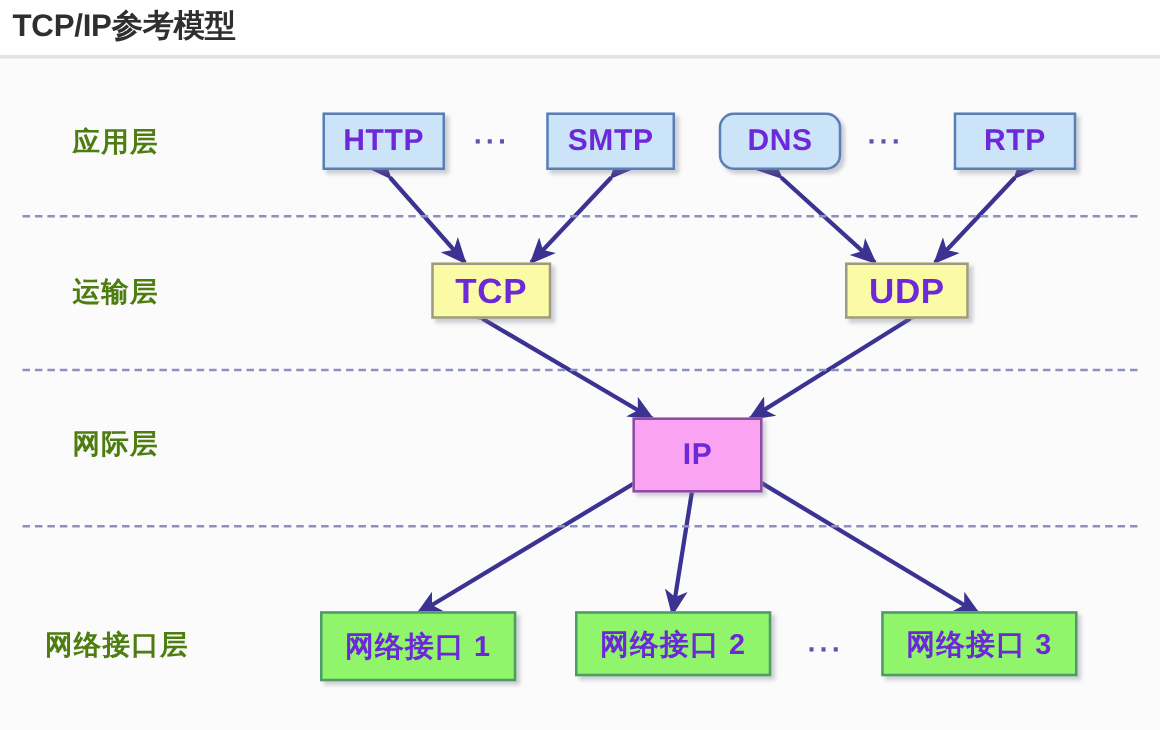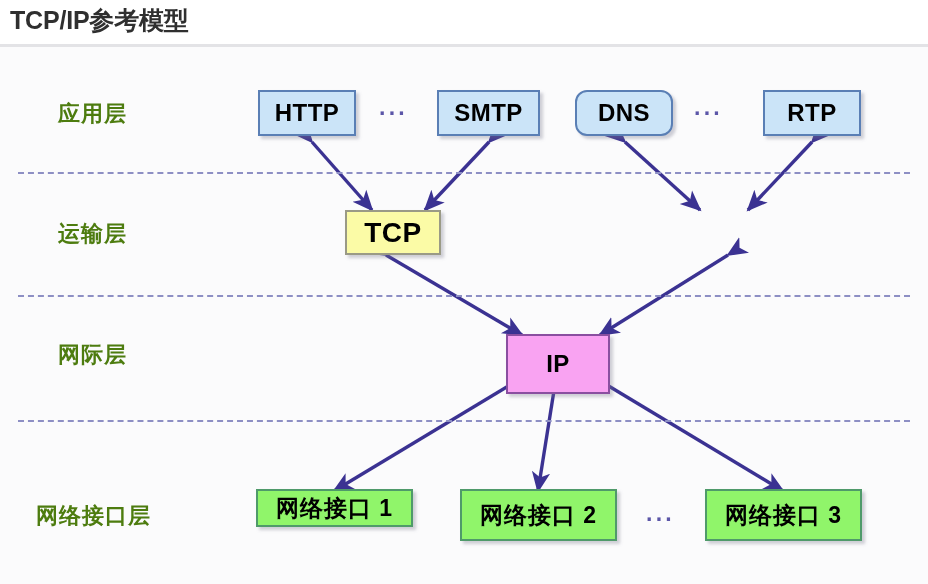--- a/index.html
+++ b/index.html
@@ -75,21 +75,21 @@
   }
 
   
   .node {
     position: absolute;
     box-sizing: border-box;
     display: flex;
     align-items: center;
     justify-content: center;
     font-weight: bold;
-    color: #000000;
+    color: #6d28d9;
     box-shadow: 3px 3px 3px rgba(120,120,140,0.35);
     white-space: nowrap;
   }
   .node.app {
     background: #cbe4f8;
     border: 2px solid #5a7fb5;
     font-size: 24px;
     letter-spacing: 0.5px;
   }
   .node.trans {
@@ -178,24 +178,25 @@
     <div class="node app" style="left:437px; top:43px; width:103px; height:46px;">SMTP</div>
 
     <div class="node app" style="left:575px; top:43px; width:98px; height:46px;border-radius:12px;">DNS</div>
 
     <div class="dots" style="left:694px; top:55px;">···</div>
 
     <div class="node app" style="left:763px; top:43px; width:98px; height:46px;">RTP</div>
 
     <div class="node trans" style="left:345px; top:163px; width:96px; height:45px;">TCP</div>
 
+    <div class="node trans" style="left:676px; top:163px; width:99px; height:45px;">UDP</div>
 
     <div class="node inet" style="left:506px; top:287px; width:104px; height:60px;">IP</div>
 
-    <div class="node netif" style="left:256px; top:442px; width:157px; height:38px;">网络接口 1</div>
+    <div class="node netif" style="left:256px; top:442px; width:157px; height:56px;">网络接口 1</div>
 
     <div class="node netif" style="left:460px; top:442px; width:157px; height:52px;">网络接口 2</div>
 
     <div class="dots" style="left:646px; top:461px;">···</div>
 
     <div class="node netif" style="left:705px; top:442px; width:157px; height:52px;">网络接口 3</div>
 
   </div>
 </div>
 

